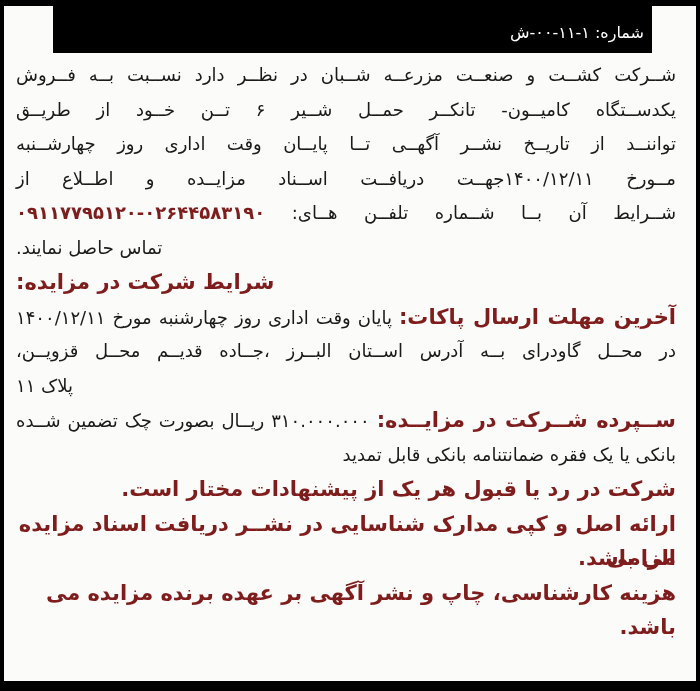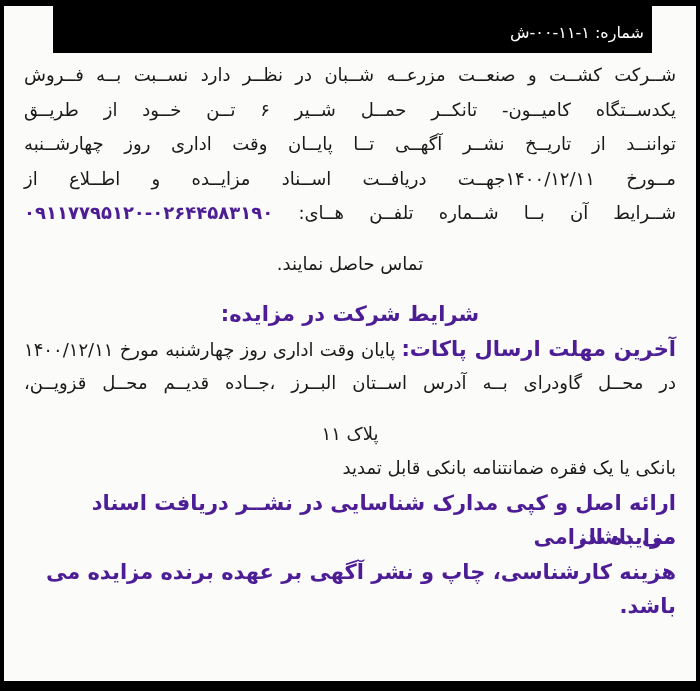--- a/index.html
+++ b/index.html
@@ -19,32 +19,32 @@
     background:#000;
     color:#fff;
     display:flex;
     align-items:center;
     gap:12px;
     padding:0 8px 0 4px;
   }
   .banner-title{font-size:29px;font-weight:bold;letter-spacing:0;white-space:nowrap;}
   .banner-num{font-size:16px;white-space:nowrap;padding-top:6px;}
   .content{
-    padding:5px 20px 0 20px;
+    padding:5px 20px 0 12px;
     color:#1a1a1a;
   }
   .ln{
     font-size:18px;
     line-height:34.5px;
     height:34.5px;
   }
   .j{text-align:justify;text-align-last:justify;}
-  .r{text-align:center;margin-top:16px;}
+  .r{text-align:left;}
   .c{text-align:right;}
-  .b{font-weight:bold;color:#4c1d95;}
+  .b{font-weight:bold;color:#7f1d1d;}
   .big{font-size:21px;}
 </style>
 </head>
 <body>
 
 <div class="page">
 
   <div class="banner">
     <span class="banner-num">شماره: ۱-۱۱-۰۰-ش</span>
   </div>
@@ -60,21 +60,23 @@
 
     <div class="ln r">تماس حاصل نمایند.</div>
 
     <div class="ln r b big">شرایط شرکت در مزایده:</div>
 
     <div class="ln j"><span class="b big">آخرین مهلت ارسال پاکات:</span><span> پایان وقت اداری روز چهارشنبه مورخ ۱۴۰۰/۱۲/۱۱</span></div>
 
     <div class="ln j">در محــل گاودرای بــه آدرس اســتان البــرز ،جــاده قدیــم محــل قزویــن،</div>
     <div class="ln r">پلاک ۱۱</div>
 
+    <div class="ln j"><span class="b big">ســپرده شــرکت در مزایــده:</span><span> ۳۱۰.۰۰۰.۰۰۰ ریــال بصورت چک تضمین شــده</span></div>
 
     <div class="ln c">بانکی یا یک فقره ضمانتنامه بانکی قابل تمدید</div>
 
+    <div class="ln c b big">شرکت در رد یا قبول هر یک از پیشنهادات مختار است.</div>
     <div class="ln c b big">ارائه اصل و کپی مدارک شناسایی در نشــر دریافت اسناد مزایده الزامی</div>
     <div class="ln c b big">می باشد.</div>
     <div class="ln c b big">هزینه کارشناسی، چاپ و نشر آگهی بر عهده برنده مزایده می باشد.</div>
 
   </div>
 </div>
 
 </body></html>

